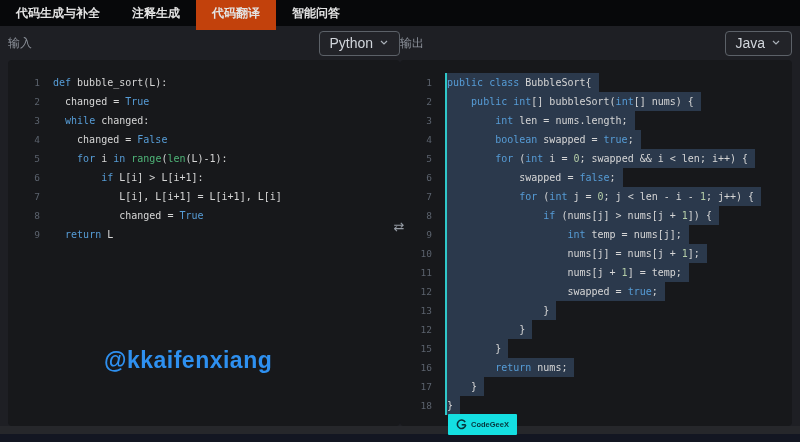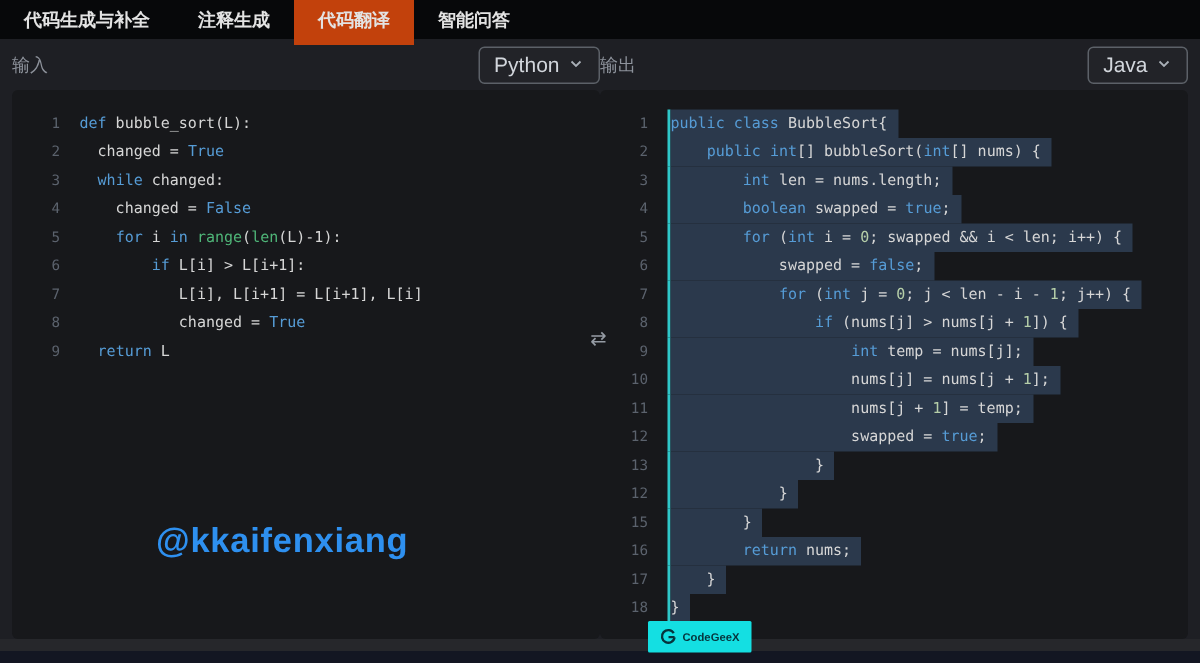--- a/index.html
+++ b/index.html
@@ -56,21 +56,21 @@
   .swap {
     position:absolute; left:390px; top:218px; width:18px; text-align:center;
     color:#959ba4; font-size:13px; line-height:18px; cursor:pointer; z-index:5;
     font-family:"DejaVu Sans", sans-serif;
   }
   .watermark {
     position:absolute; left:104px; top:347px;
     font-size:23px; font-weight:700; color:#2e90f0; letter-spacing:0.5px; z-index:4;
   }
   .badge {
-    position:absolute; left:432px; top:414px; height:21px; z-index:6;
+    position:absolute; left:448px; top:414px; height:21px; z-index:6;
     background:#14dfe2; display:flex; align-items:center; gap:4px;
     padding:0 8px; color:#06343c; font-size:7.5px; font-weight:700;
     border-radius:1px; cursor:pointer;
   }
   .badge svg { display:block; }
 
   .footer { position:absolute; left:0; bottom:0; width:800px; }
   .f1 { height:8px; background:#26272b; }
   .f2 { height:8px; background:#131622; }
 </style>

